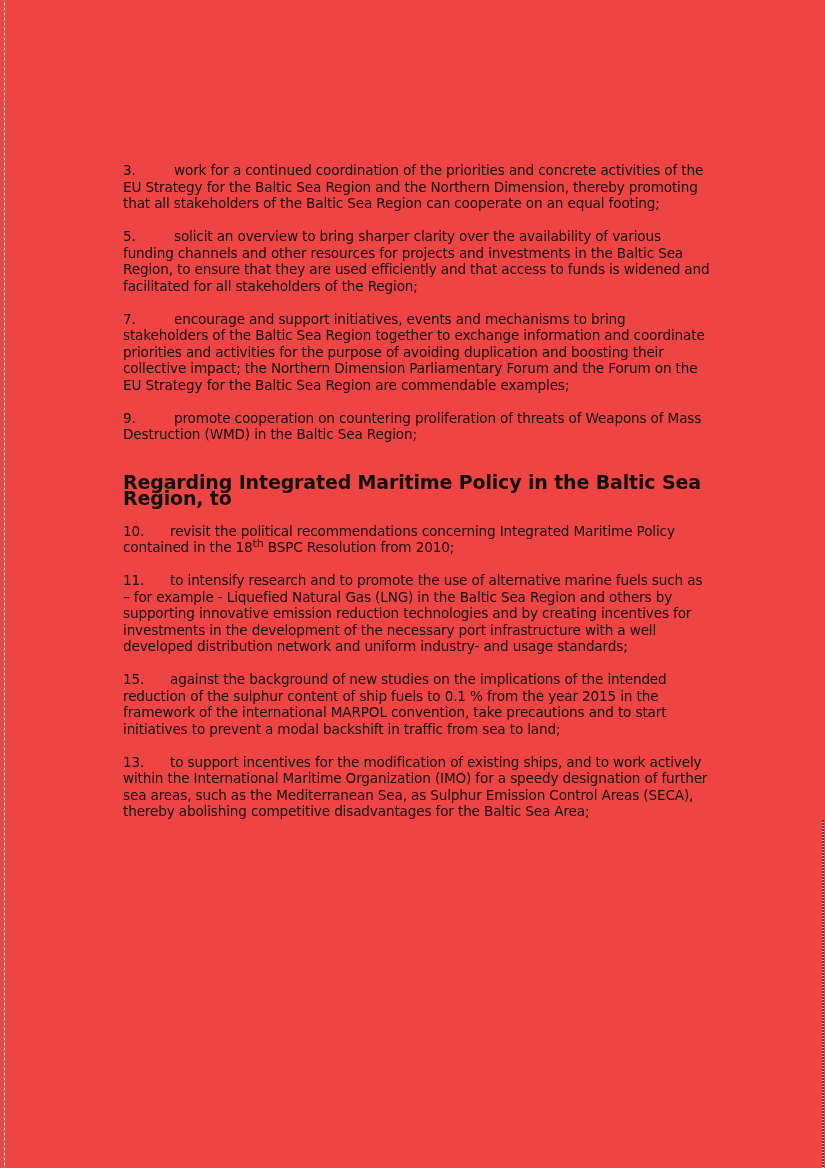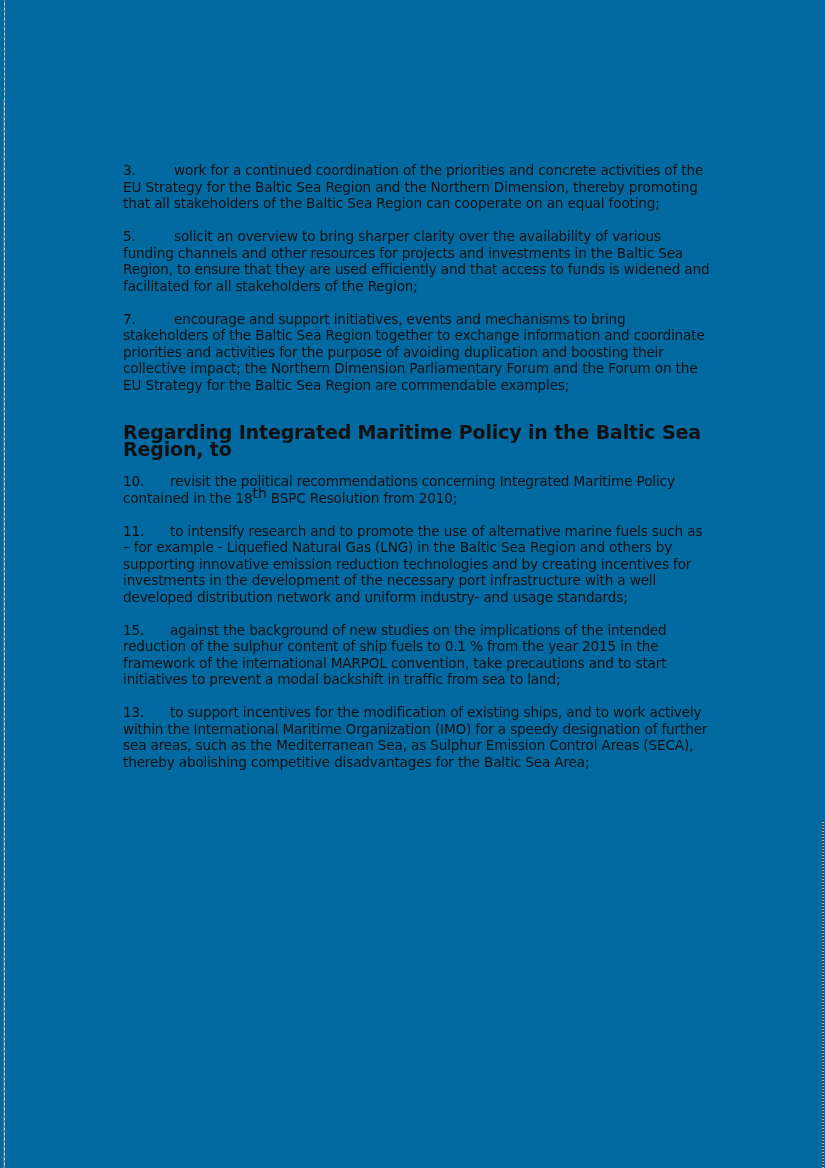--- a/index.html
+++ b/index.html
@@ -12,21 +12,21 @@
       height: 1168px;
       position: relative;
       overflow: hidden;
       font-family: "DejaVu Sans", sans-serif;
       color: #111111;
     }
     .page {
       position: absolute;
       left: 0; top: 0;
       width: 825px; height: 1168px;
-      background: #0369a1;
+      background: #ef4444;
     }
     .scan-line-left {
       position: absolute;
       left: 4px;
       top: 0;
       width: 1px;
       height: 1168px;
       background: repeating-linear-gradient(to bottom, #9a9a9a 0 3px, #ffffff 3px 5px);
       opacity: 0.8;
     }
@@ -67,21 +67,21 @@
     }
     .item.wide .num {
       width: 47px;
     }
     .heading {
       font-weight: bold;
       margin: 31px 0 16px 0;
       font-size: 19px;
     }
     sup {
-      font-size: 14px;
+      font-size: 11px;
       line-height: 0;
       vertical-align: 5px;
     }
   </style>
 </head>
 <body>
 
 <div class="page">
   <div class="scan-line-left"></div>
   <div class="scan-line-left-solid"></div>
@@ -91,20 +91,21 @@
 
     <p class="item"><span class="num">3.</span><span>work for a continued coordination of the priorities and concrete activities of the EU Strategy for the Baltic Sea Region and the Northern Dimension, thereby promoting that all stakeholders of the Baltic Sea Region can cooperate on an equal footing;</span></p>
 
 
     <p class="item"><span class="num">5.</span><span>solicit an overview to bring sharper clarity over the availability of various funding channels and other resources for projects and investments in the Baltic Sea Region, to ensure that they are used efficiently and that access to funds is widened and facilitated for all stakeholders of the Region;</span></p>
 
 
     <p class="item"><span class="num">7.</span><span>encourage and support initiatives, events and mechanisms to bring stakeholders of the Baltic Sea Region together to exchange information and coordinate priorities and activities for the purpose of avoiding duplication and boosting their collective impact; the Northern Dimension Parliamentary Forum and the Forum on the EU Strategy for the Baltic Sea Region are commendable examples;</span></p>
 
 
+    <p class="item"><span class="num">9.</span><span>promote cooperation on countering proliferation of threats of Weapons of Mass Destruction (WMD) in the Baltic Sea Region;</span></p>
 
     <p class="heading">Regarding Integrated Maritime Policy in the Baltic Sea Region, to</p>
 
     <p class="item wide"><span class="num">10.</span><span>revisit the political recommendations concerning Integrated Maritime Policy contained in the 18</span><sup>th</sup><span> BSPC Resolution from 2010;</span></p>
 
     <p class="item wide"><span class="num">11.</span><span>to intensify research and to promote the use of alternative marine fuels such as – for example - Liquefied Natural Gas (LNG) in the Baltic Sea Region and others by supporting innovative emission reduction technologies and by creating incentives for investments in the development of the necessary port infrastructure with a well developed distribution network and uniform industry- and usage standards;</span></p>
 
     <p class="item wide"><span class="num">15.</span><span>against the background of new studies on the implications of the intended reduction of the sulphur content of ship fuels to 0.1 % from the year 2015 in the framework of the international MARPOL convention, take precautions and to start initiatives to prevent a modal backshift in traffic from sea to land;</span></p>
 
     <p class="item wide"><span class="num">13.</span><span>to support incentives for the modification of existing ships, and to work actively within the International Maritime Organization (IMO) for a speedy designation of further sea areas, such as the Mediterranean Sea, as Sulphur Emission Control Areas (SECA), thereby abolishing competitive disadvantages for the Baltic Sea Area;</span></p>

